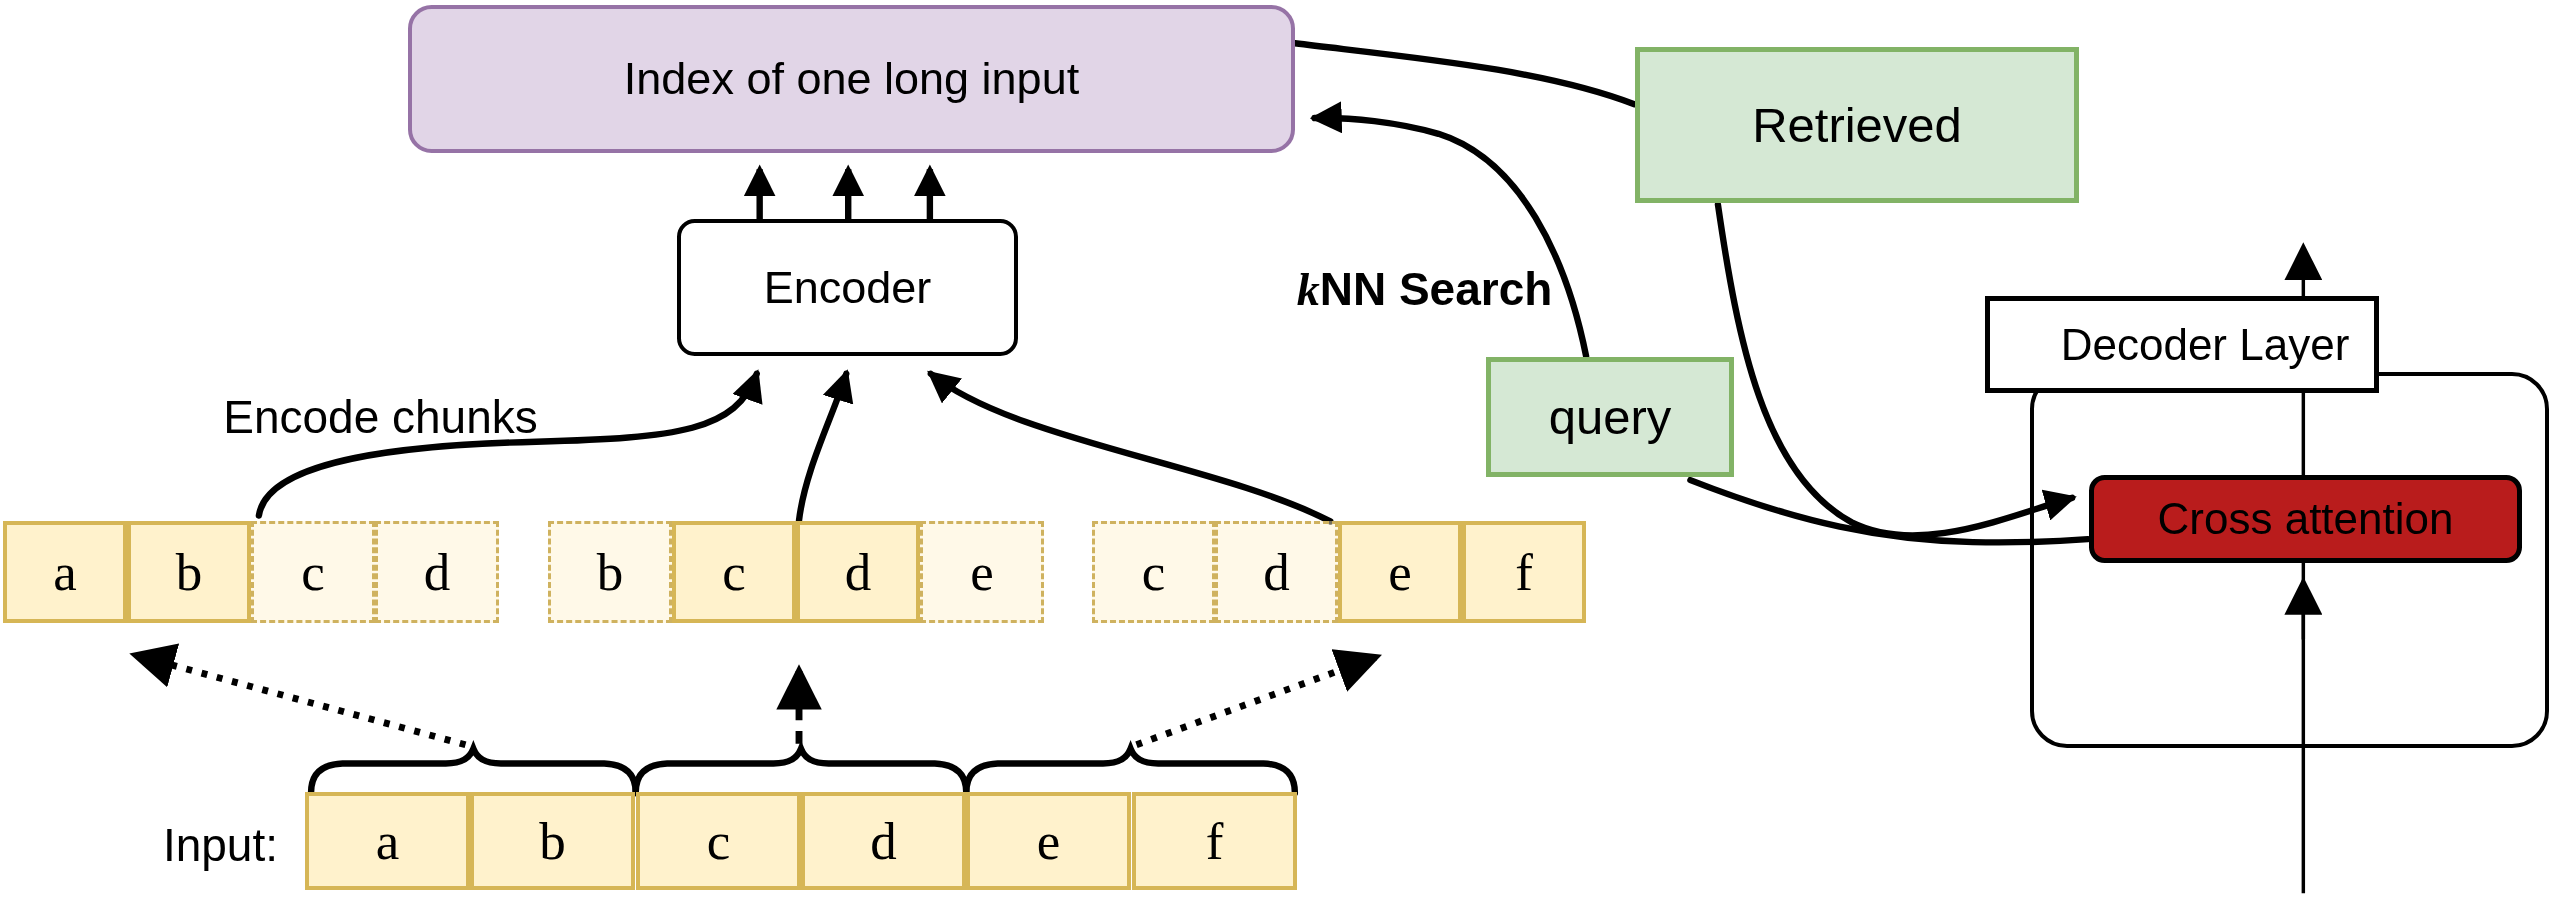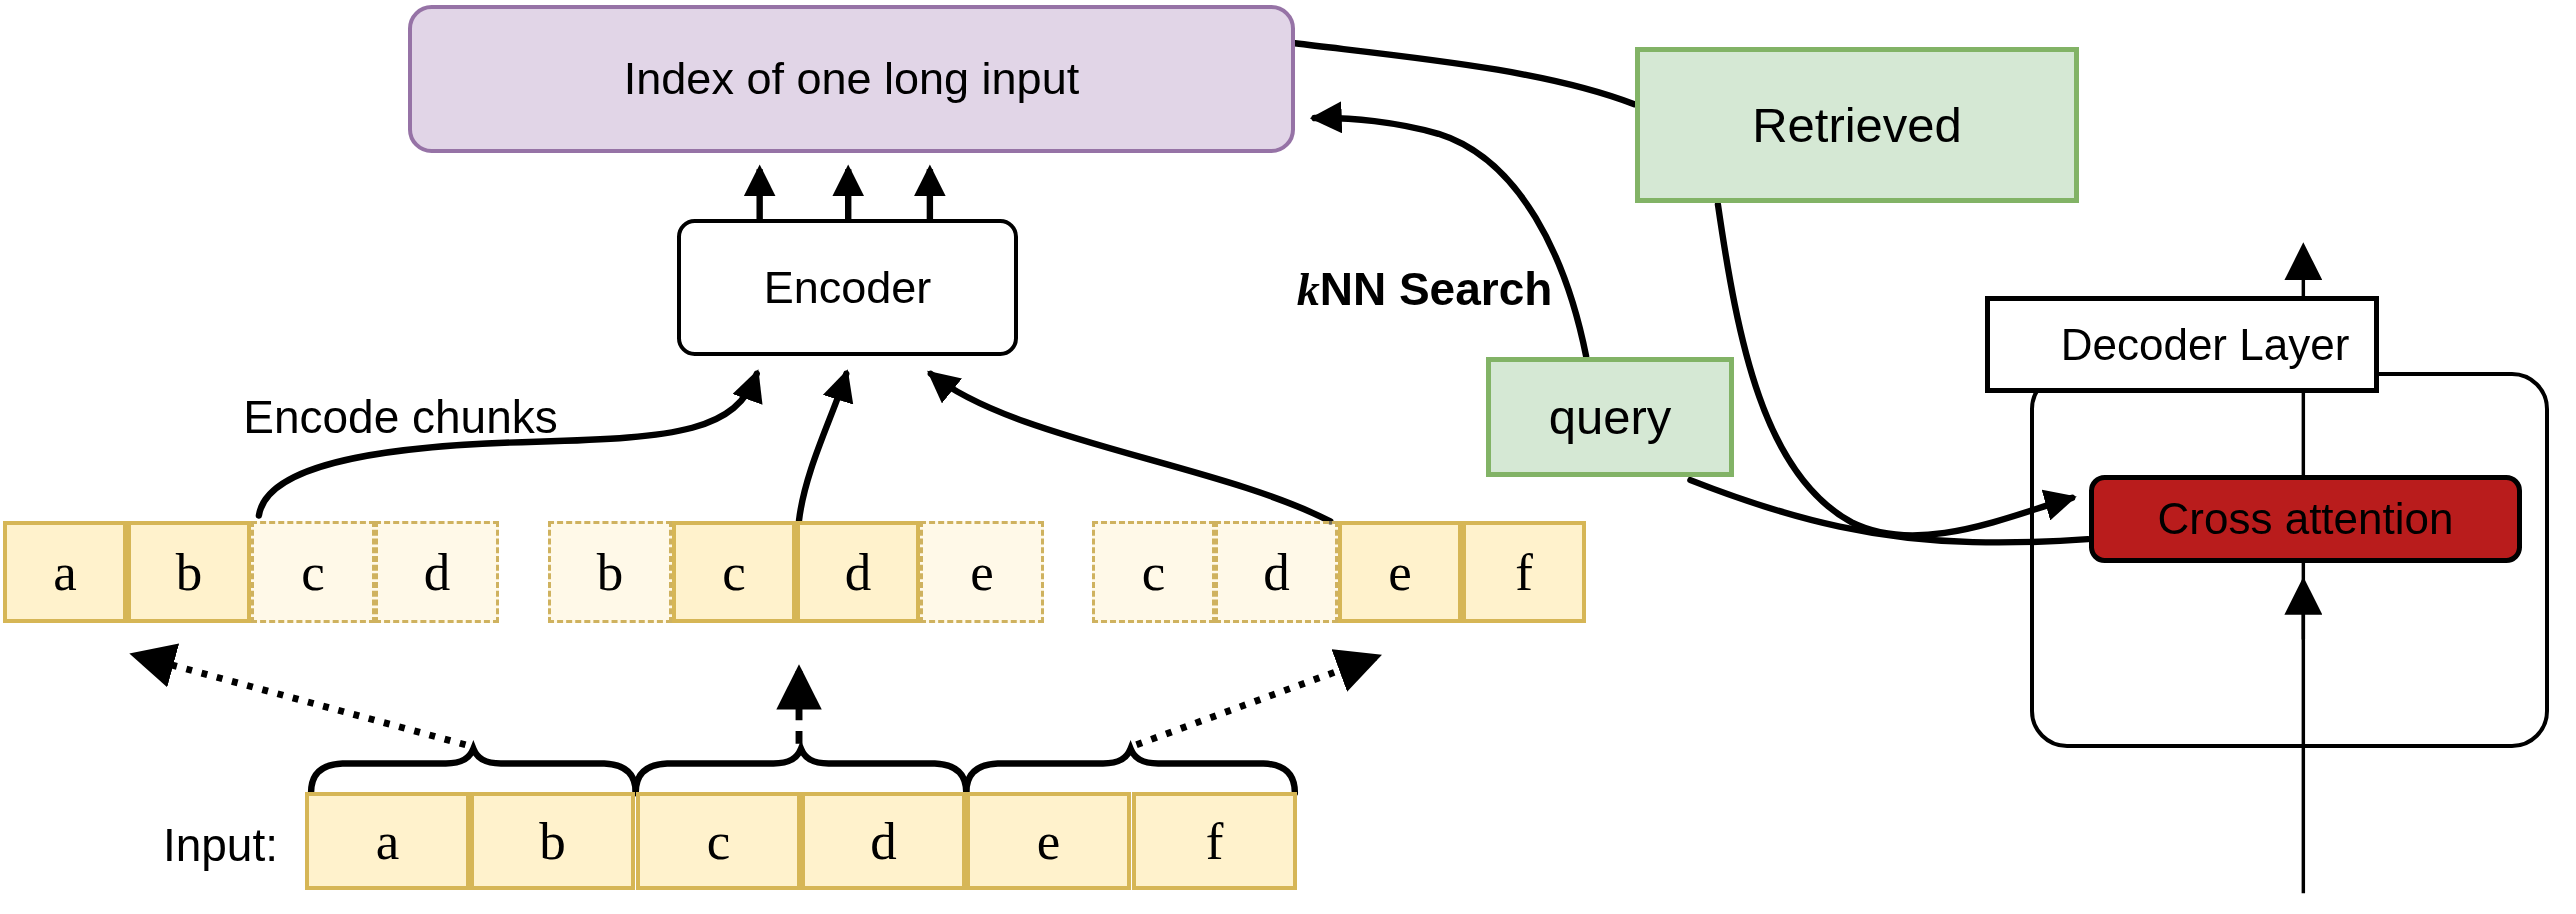--- a/index.html
+++ b/index.html
@@ -106,21 +106,21 @@
   </div>
 
   <div class="box decoder-label" style="left:1985px;top:296px;width:394px;height:97px;">
     <span>Decoder Layer</span>
   </div>
 
   <div class="box cross-box" style="left:2089px;top:475px;width:433px;height:88px;">
     <span>Cross attention</span>
   </div>
 
-  <div class="lbl" style="left:184px;top:390px;width:433px;">Encode chunks</div>
+  <div class="lbl" style="left:164px;top:390px;width:433px;">Encode chunks</div>
 
   <div class="lbl" style="left:1257px;top:262px;width:335px;font-weight:bold;">
     <span class="knn-k">k</span><span>NN Search</span>
   </div>
 
   <div class="lbl" style="left:116px;top:818px;width:162px;text-align:right;">Input:</div>
 
   <div class="cell" style="left:3px;width:124px;">
       <span>a</span>
     </div>

